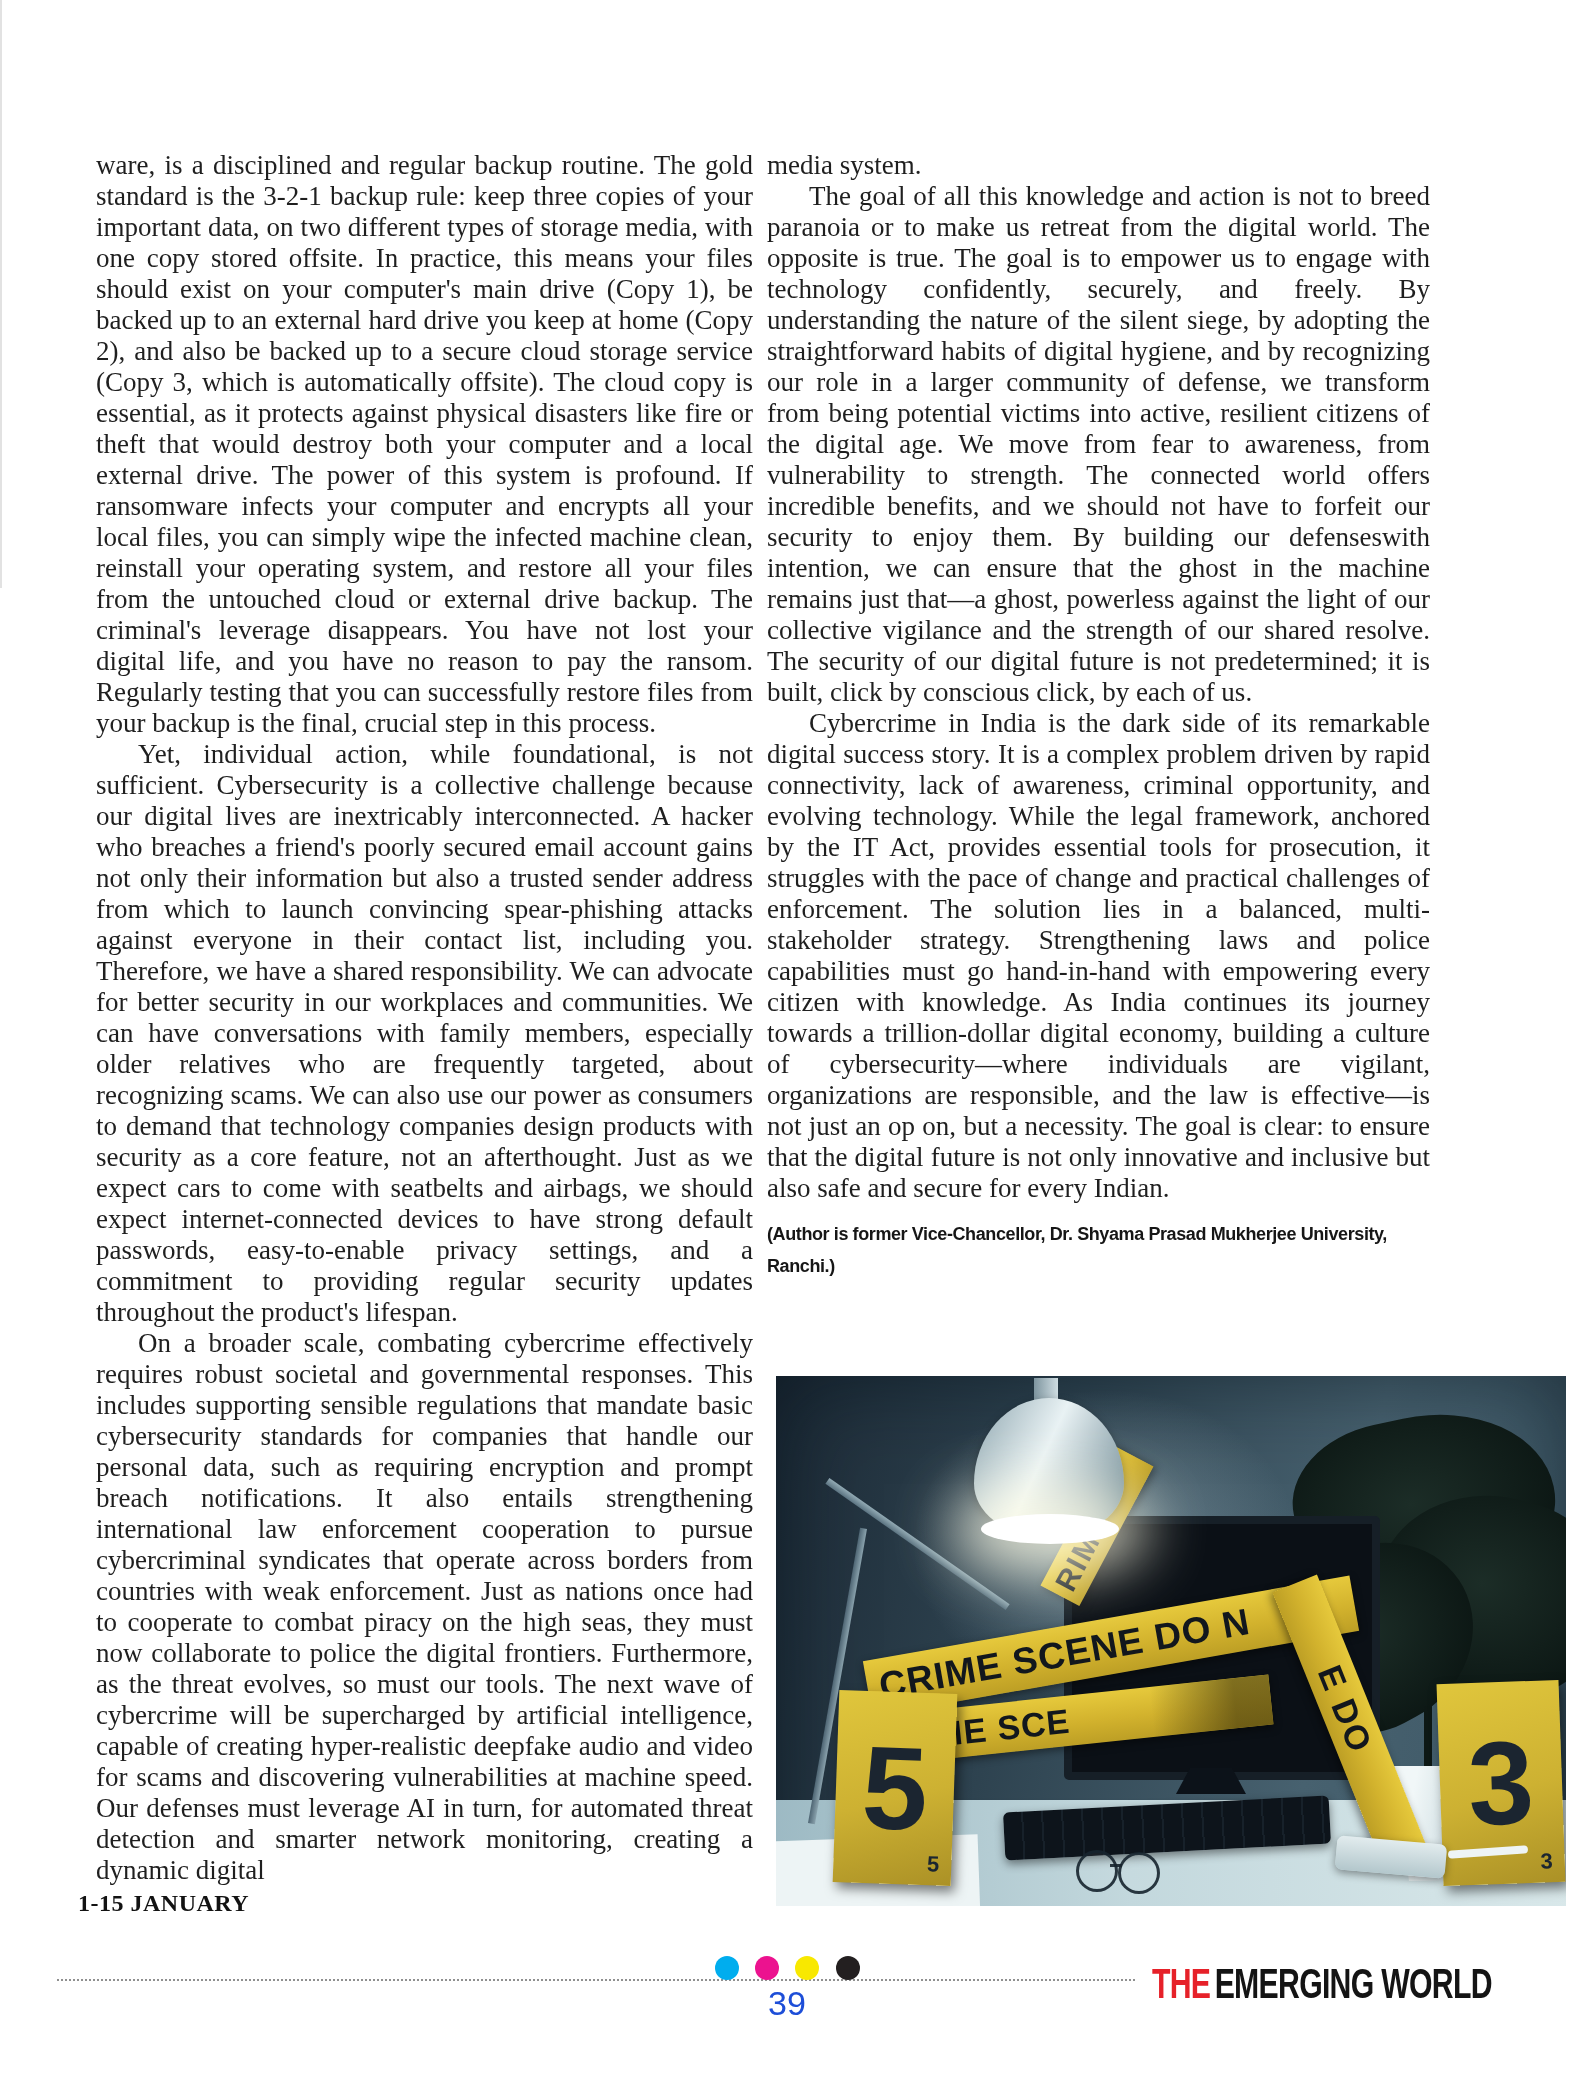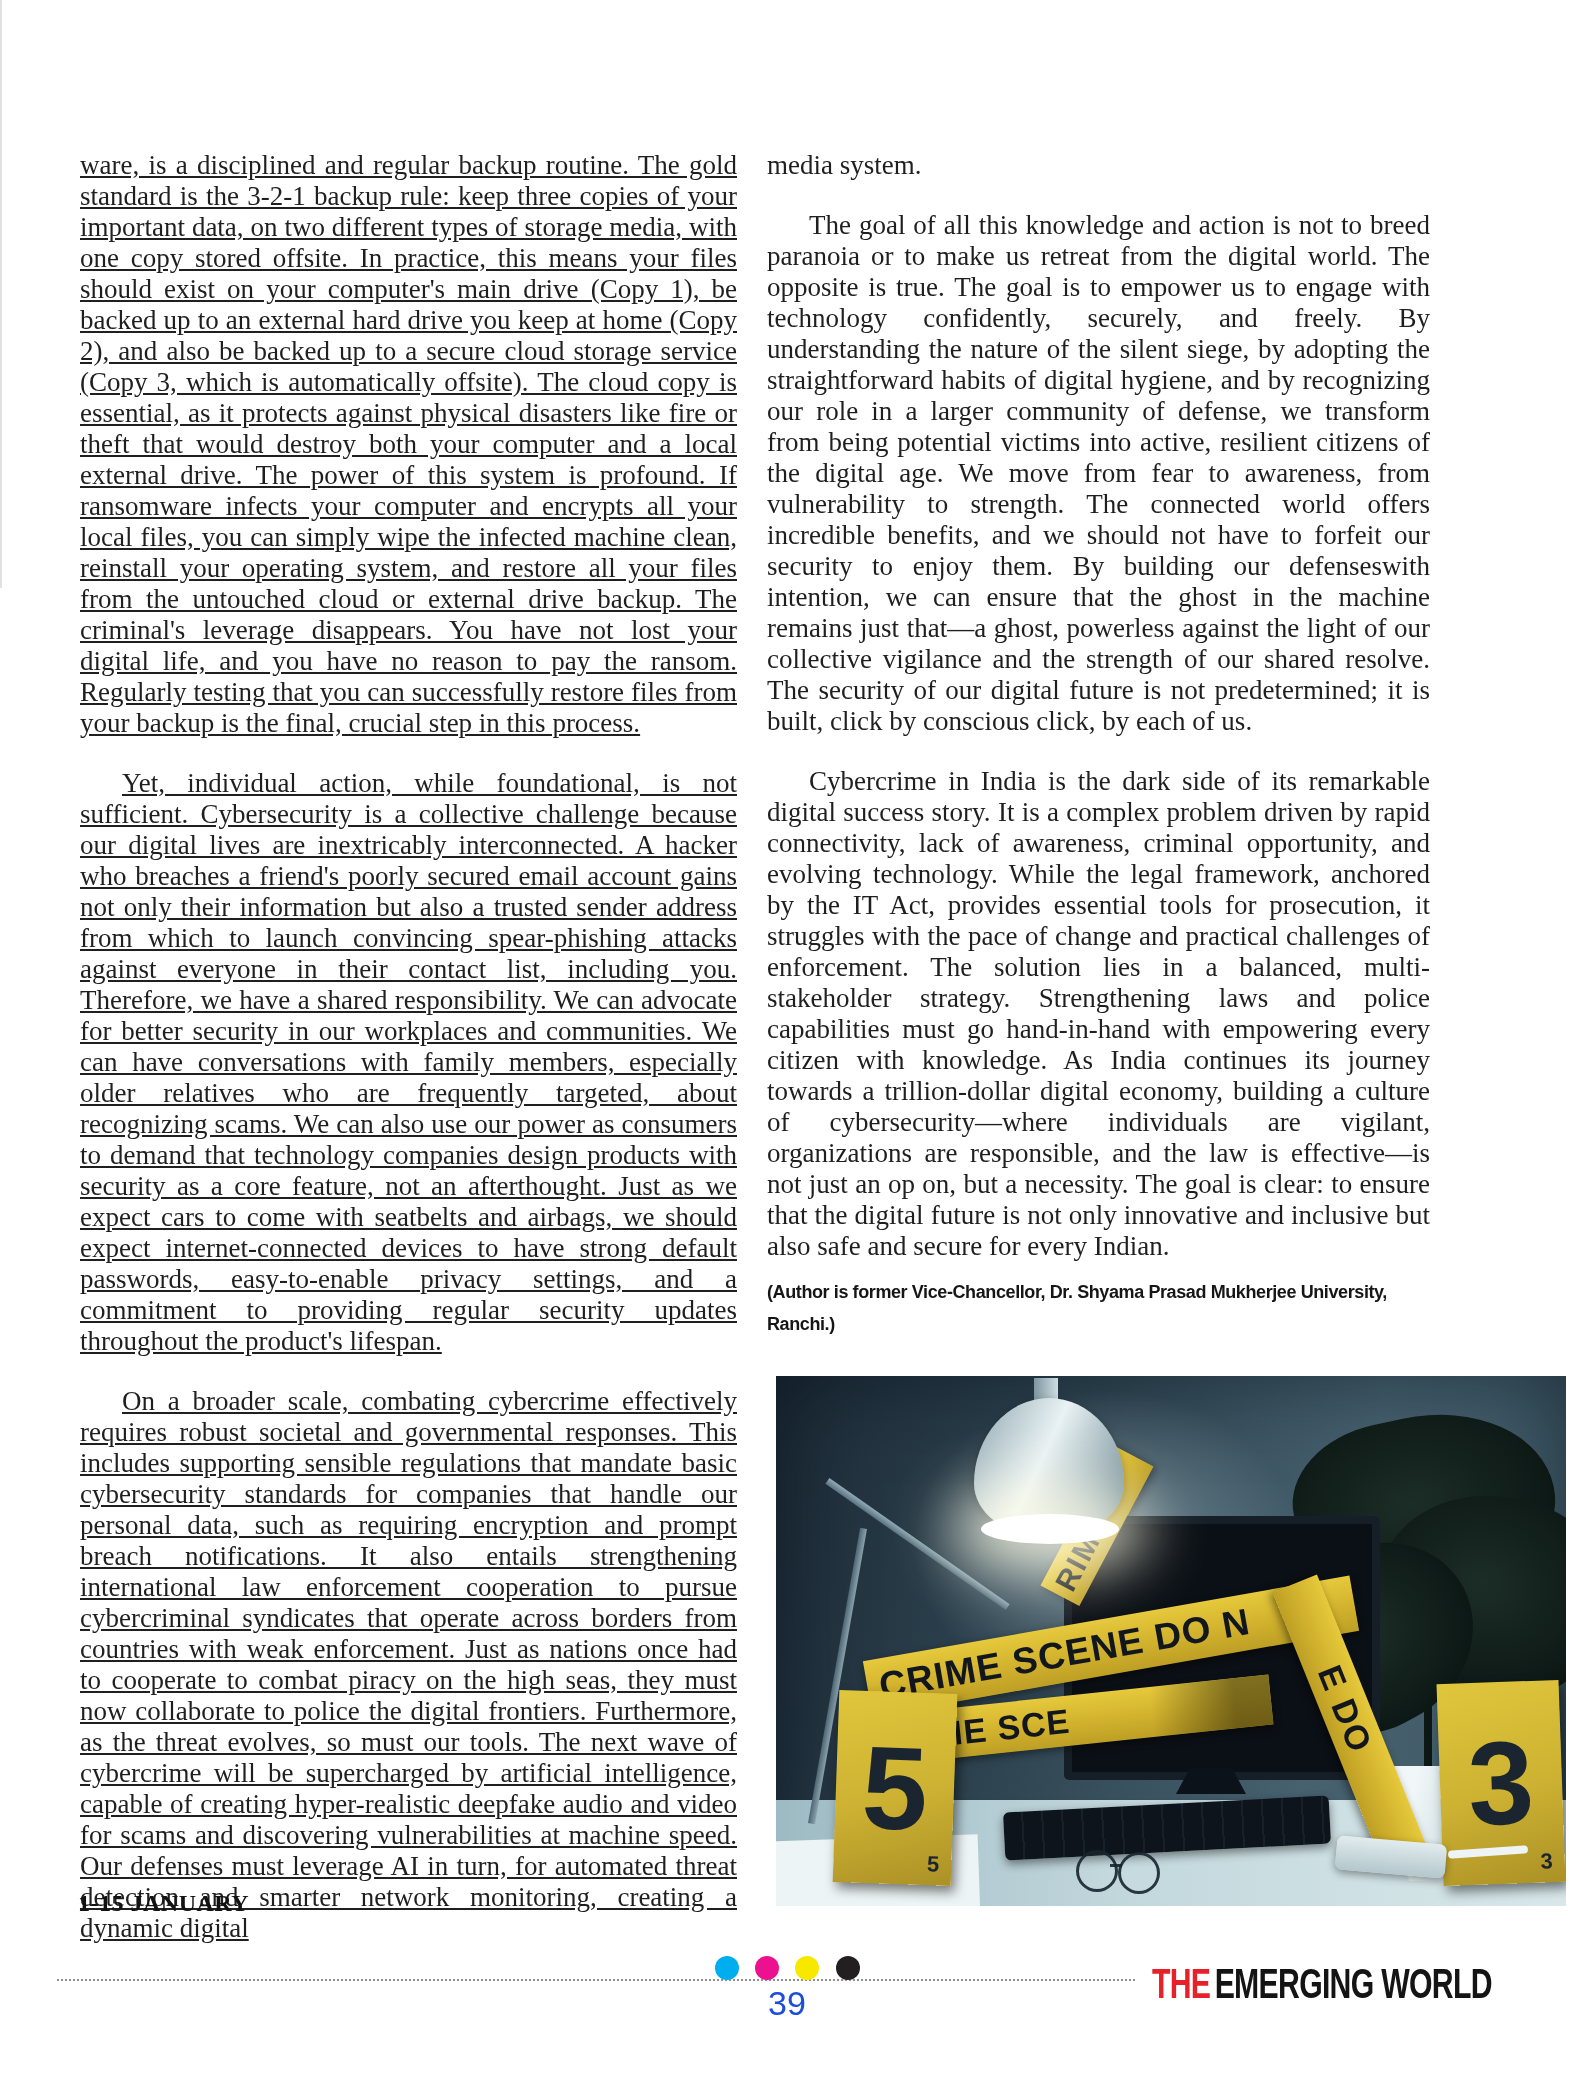--- a/index.html
+++ b/index.html
@@ -2,24 +2,24 @@
 <html><head>
 <meta charset="utf-8">
 <style>
   html,body{margin:0;padding:0;background:#ffffff;}
   .page{position:relative;width:1575px;height:2087px;background:#ffffff;overflow:hidden;
         font-family:"Liberation Serif", serif;color:#1f1f1f;}
   .scan-edge{position:absolute;left:0;top:0;width:2px;height:588px;background:#e2e2e2;}
 
   
   .col{position:absolute;top:150px;font-size:27px;line-height:31px;text-align:justify;}
-  .col-left{left:80px;width:657px;text-decoration:underline;}
+  .col-left{left:96px;width:657px;}
   .col-right{left:767px;width:663px;}
   .col p{margin:0;padding:0;}
-  .col p.indent{text-indent:42px;margin-top:29px;}
+  .col p.indent{text-indent:42px;}
 
   .author-credit{margin-top:14px;font-family:"Liberation Sans", sans-serif;font-weight:700;
                  font-size:18px;line-height:32px;letter-spacing:-0.4px;color:#161616;text-align:left;}
 
   
   .photo{position:absolute;left:776px;top:1376px;width:790px;height:530px;overflow:hidden;
          background:linear-gradient(102deg,#1d2b37 0%,#2e4350 32%,#47616f 68%,#3d5765 100%);
          box-shadow:inset 0 0 90px rgba(4,14,24,0.55);}
   .photo *{position:absolute;}
   .wall-glow{left:120px;top:0px;width:420px;height:340px;border-radius:50%;

